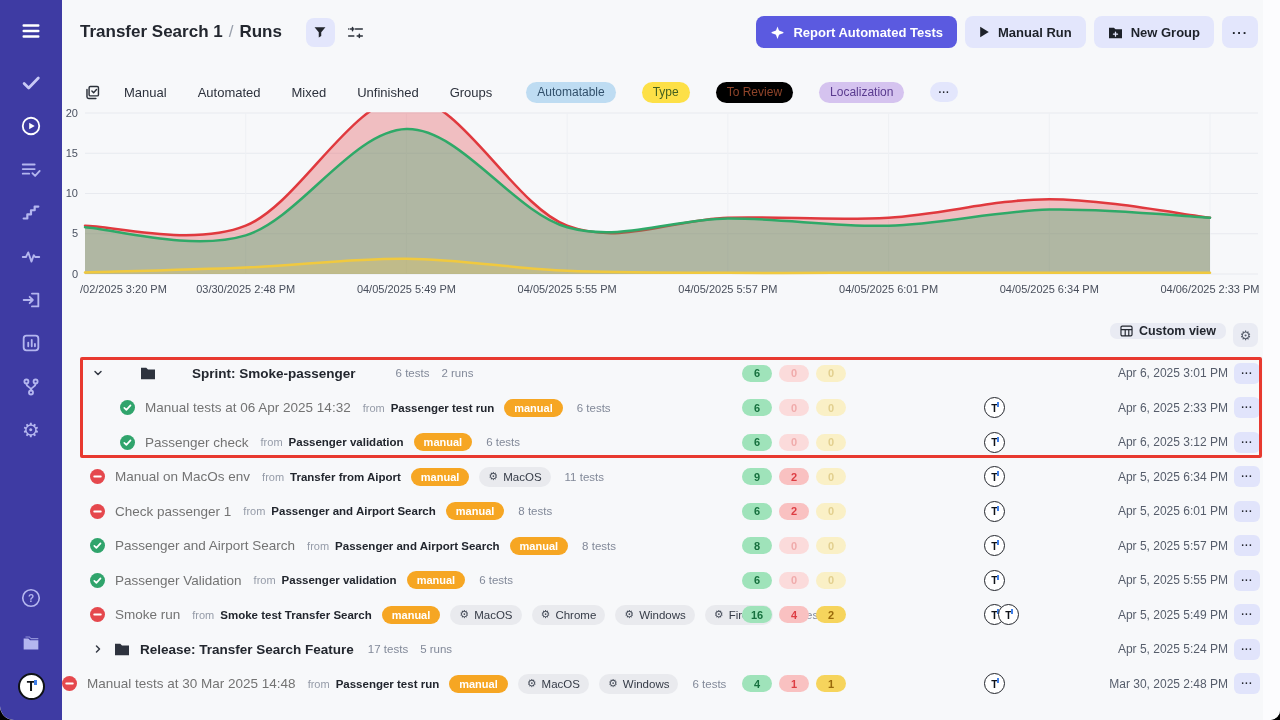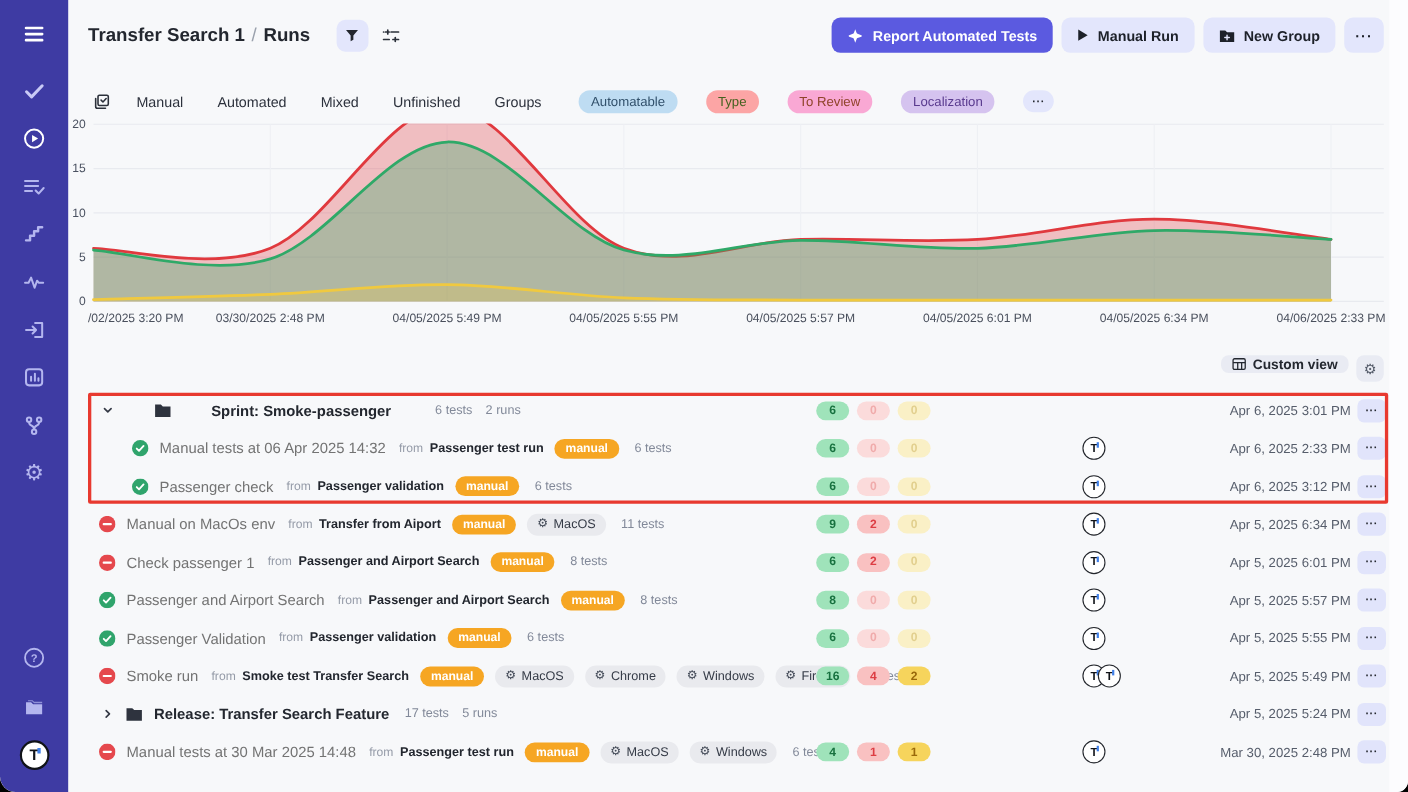--- a/index.html
+++ b/index.html
@@ -238,22 +238,22 @@
       </span>
       <div id="tabs" style="display:flex">
           <div class="tab">Manual</div>
           <div class="tab">Automated</div>
           <div class="tab">Mixed</div>
           <div class="tab">Unfinished</div>
           <div class="tab">Groups</div>
         </div>
       <div id="tags" class="tagwrap">
           <span class="tag" style="background: rgb(190, 220, 242); color: rgb(49, 80, 107);">Automatable</span>
-          <span class="tag" style="background: #fca5a5; color: rgb(68, 97, 31);">Type</span>
-          <span class="tag" style="background: #f9a8d4; color: rgb(143, 68, 42);">To Review</span>
+          <span class="tag" style="background: #fde047; color: rgb(68, 97, 31);">Type</span>
+          <span class="tag" style="background: #000000; color: rgb(143, 68, 42);">To Review</span>
           <span class="tag" style="background: rgb(213, 195, 239); color: rgb(90, 59, 143);">Localization</span>
           <span class="tag tag-more">···</span>
         </div>
     </div>
 
     <svg id="chart" width="1218" height="206">
         <defs>
           <clipPath id="plotclip">
             <rect x="0" y="8.25" width="1218" height="163"></rect>
           </clipPath>
@@ -542,21 +542,21 @@
             <span class="rname gname">Release: Transfer Search Feature</span>
             <span class="gmeta">
               <span>17 tests</span>
               <span>5 runs</span>
             </span>
           </div>
           <span class="rdate">Apr 5, 2025 5:24 PM</span>
           <button class="row-more">···</button>
         </div>
         <div class="row">
-          <div class="lead" style="padding-left: 28px;">
+          <div class="lead" style="">
             <span style="display: flex;">
               <svg width="15" height="15" viewBox="0 0 16 16">
                 <circle cx="8" cy="8" r="8" fill="#e5484d"></circle>
                 <path d="M4.5 8h7" stroke="#fff" stroke-width="2" stroke-linecap="round"></path>
               </svg>
             </span>
             <span class="rname">Manual tests at 30 Mar 2025 14:48</span>
             <span class="fromlbl">from</span>
             <span class="fromsrc">Passenger test run</span>
             <span class="badge">manual</span>

